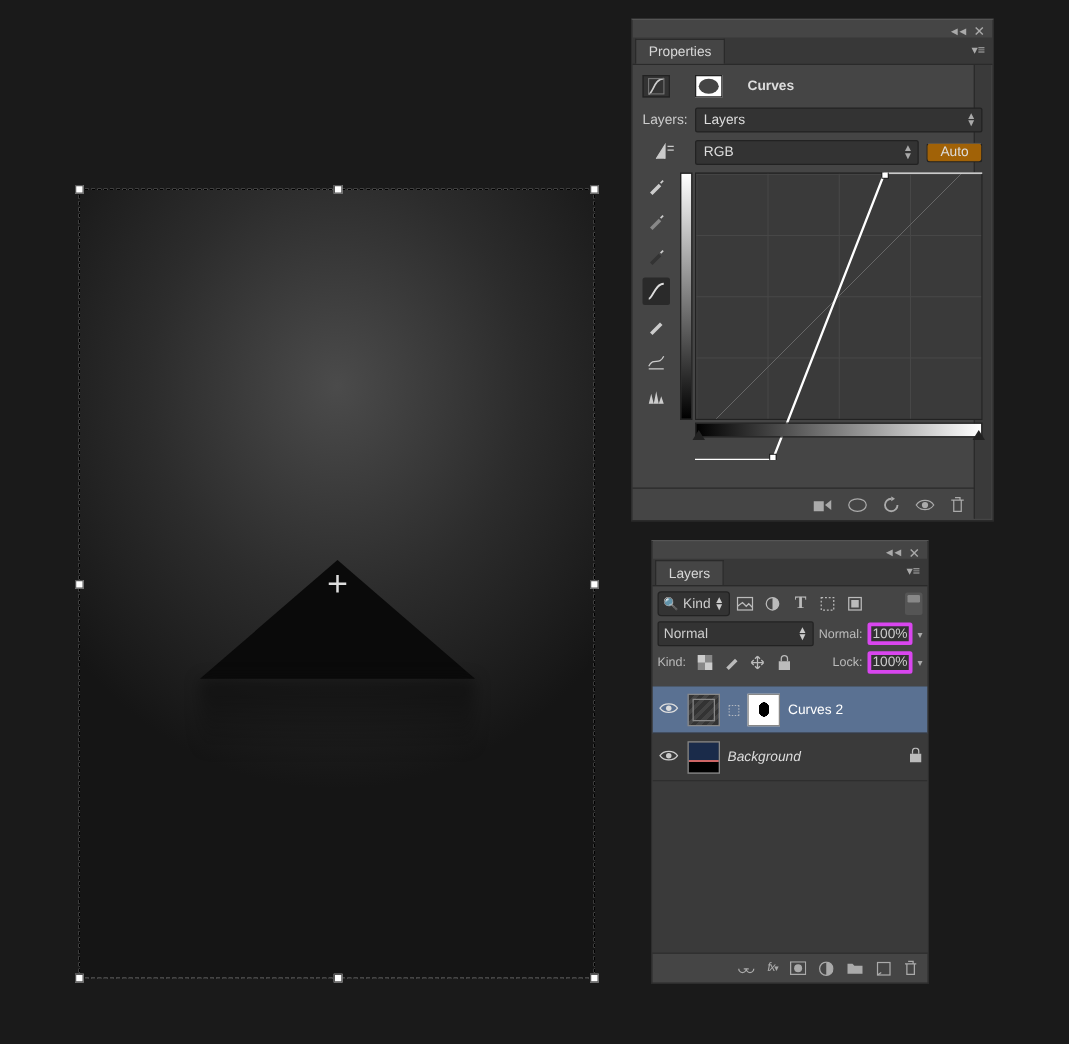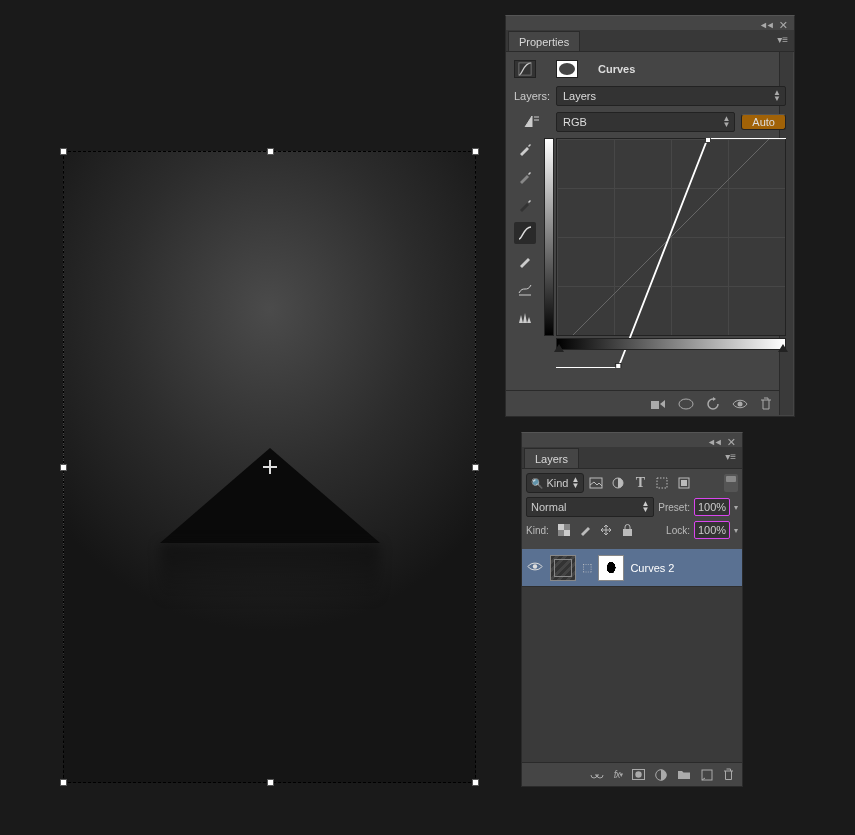--- a/index.html
+++ b/index.html
@@ -178,21 +178,21 @@
   .kind-select{display:flex;align-items:center;height:20px;background:#333;border:1px solid #222;border-radius:3px;padding:0 4px;gap:3px}
   .kind-select .mag{font-size:10px}
   .kind-select .dd{font-size:8px;line-height:6px;display:flex;flex-direction:column}
   .filter-icons{display:flex;gap:6px}
   .f-icn{width:16px;height:16px;display:flex;align-items:center;justify-content:center;color:#bbb}
   .filter-toggle{margin-left:auto;width:14px;height:18px;background:#555;border-radius:2px;position:relative}
   .filter-toggle:after{content:"";position:absolute;left:2px;top:2px;width:10px;height:6px;background:#888;border-radius:1px}
 
   .blend-row,.lock-row{display:flex;align-items:center;gap:4px;margin-bottom:4px}
   .blend-select{flex:1;height:20px;background:#333;border:1px solid #222;border-radius:2px;padding:0 4px;display:flex;align-items:center;justify-content:space-between}
-  .pct-field{width:36px;height:18px;background:#333;border:1px solid #d946ef;border-radius:2px;display:flex;align-items:center;justify-content:center}
+  .pct-field{width:36px;height:18px;background:#333;border:3px solid #d946ef;border-radius:2px;display:flex;align-items:center;justify-content:center}
   .mini-label{color:#bbb;font-size:10px}
   .lock-icons{display:flex;gap:6px;margin-left:4px}
   .l-icn{width:15px;height:15px;display:flex;align-items:center;justify-content:center;color:#bbb}
 
   .layer-list{position:absolute;left:0;right:0;top:80px;bottom:0;overflow:hidden;background:#3a3a3a}
   .layer{display:flex;align-items:center;height:38px;border-bottom:1px solid #2e2e2e;padding:0 4px;gap:6px}
   .layer.selected{background:#5a7192}
   .eye{width:18px;text-align:center;color:#ccc}
   .layer .name{color:#ddd}
   .layer.selected .name{color:#fff}
@@ -420,21 +420,21 @@
     </div>
 
     <div class="blend-row">
       <div class="blend-select">
         <span>Normal</span>
         <span class="dd" style="font-size:8px;line-height:6px;display:flex;flex-direction:column">
             <span>▲</span>
             <span>▼</span>
           </span>
       </div>
-      <span class="mini-label">Preset:</span>
+      <span class="mini-label">Normal:</span>
       <div class="pct-field">100%</div>
       <span style="font-size:8px;color:#aaa">▾</span>
     </div>
 
     <div class="lock-row">
       <span class="mini-label">Kind:</span>
       <div class="lock-icons">
         <span class="l-icn">
             <svg width="12" height="12" viewBox="0 0 12 12">
               <rect width="12" height="12" fill="#888"></rect>
@@ -468,20 +468,32 @@
       <div class="layer selected">
         <span class="eye"><svg width="16" height="11" viewBox="0 0 16 11">
               <path d="M1 5.5 C4 1 12 1 15 5.5 C12 10 4 10 1 5.5 Z" stroke="#ddd" fill="none"></path>
               <circle cx="8" cy="5.5" r="2.2" fill="#ddd"></circle>
             </svg></span>
         <div class="thumb curves"></div>
         <span class="link-icn">⬚</span>
         <div class="thumb mask"></div>
         <span class="name">Curves 2</span>
       </div>
+      <div class="layer">
+        <span class="eye"><svg width="16" height="11" viewBox="0 0 16 11">
+              <path d="M1 5.5 C4 1 12 1 15 5.5 C12 10 4 10 1 5.5 Z" stroke="#ccc" fill="none"></path>
+              <circle cx="8" cy="5.5" r="2.2" fill="#ccc"></circle>
+            </svg></span>
+        <div class="thumb bg"></div>
+        <span class="name bg-italic">Background</span>
+        <span class="lock-pad"><svg width="11" height="12" viewBox="0 0 11 12">
+              <rect x="1" y="5" width="9" height="7" fill="#bbb"></rect>
+              <path d="M3 5 v-2 a2.5 2.5 0 0 1 5 0 v2" stroke="#bbb" fill="none"></path>
+            </svg></span>
+      </div>
     </div>
   </div>
 
   <div class="layers-footer">
     <span class="lf-icn">
         <svg width="14" height="10" viewBox="0 0 14 10">
           <path d="M4 5 a3 3 0 0 1 0 -0.01 M1 5 a3 3 0 0 0 6 0 M7 5 a3 3 0 0 0 6 0" stroke="#aaa" fill="none"></path>
           <path d="M5 5 h4" stroke="#aaa"></path>
         </svg>
       </span>

